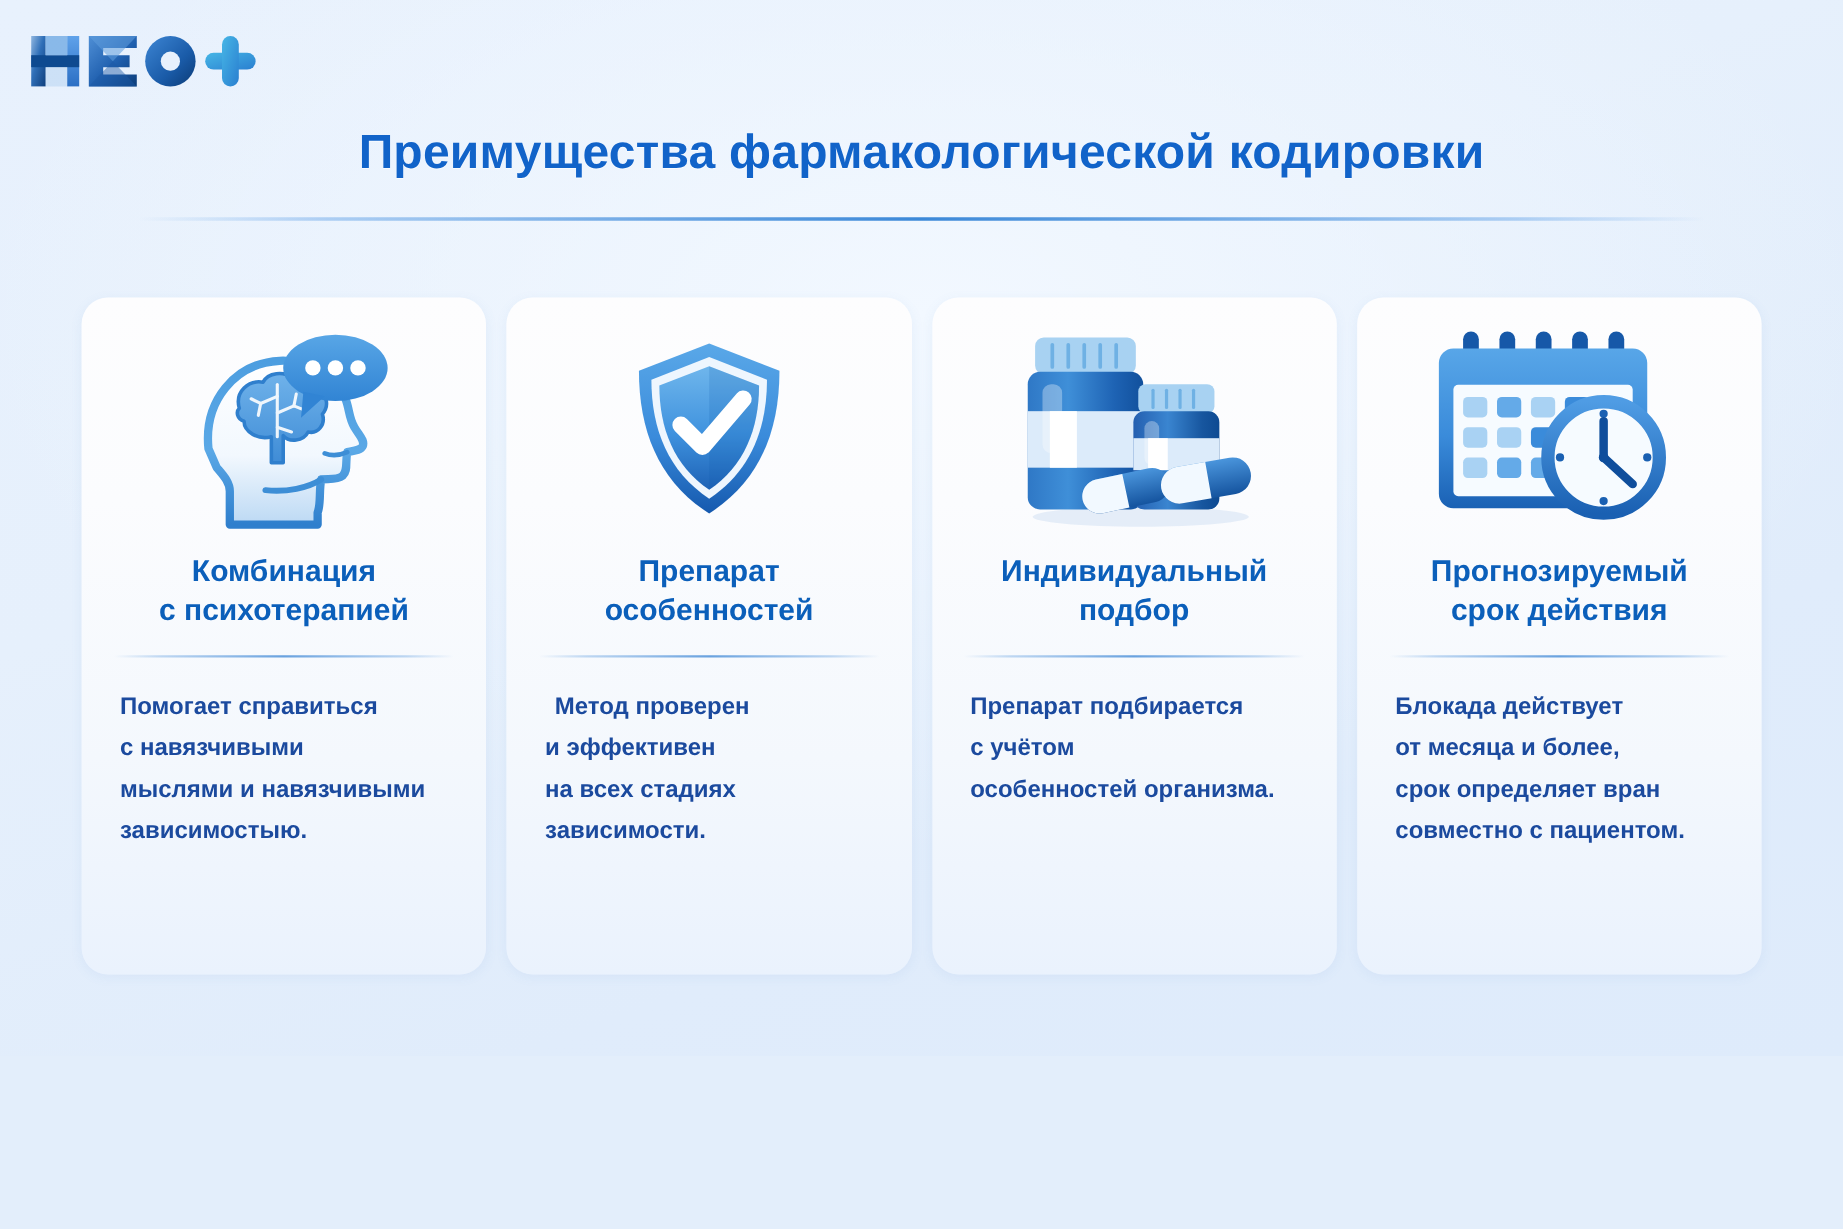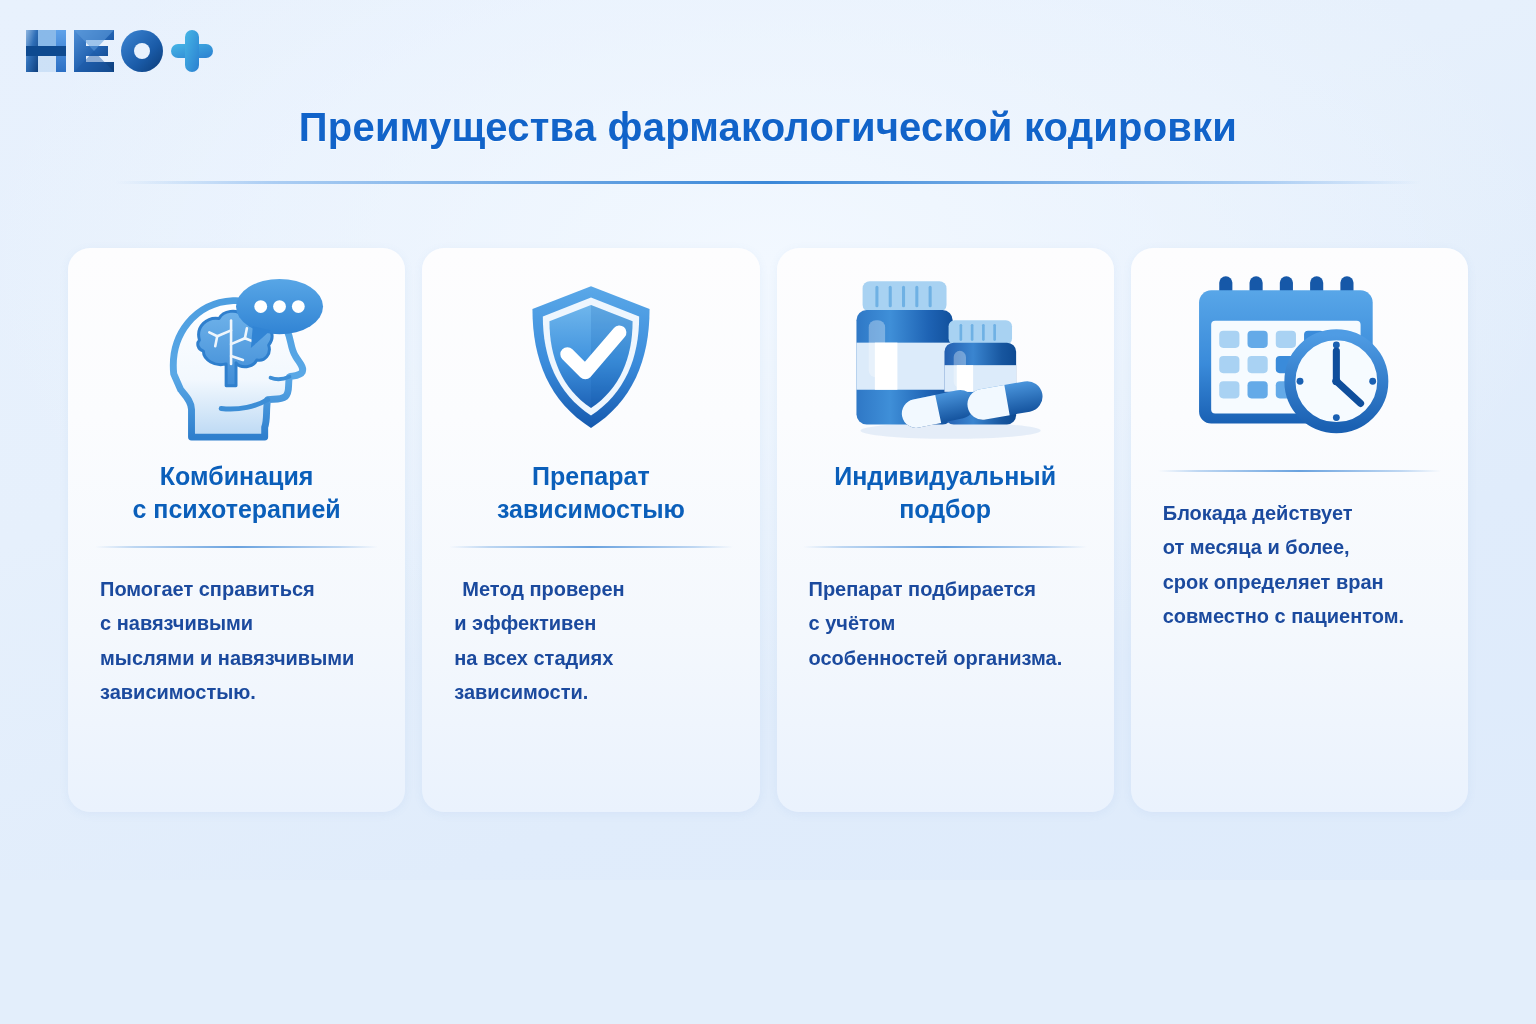--- a/index.html
+++ b/index.html
@@ -296,21 +296,21 @@
           <path d="M90 14 L152 38 C152 92 134 136 90 164 C46 136 28 92 28 38 Z" fill="url(#shOuter)"></path>
           <path d="M90 26 L141 46 C141 90 126 127 90 151 C54 127 39 90 39 46 Z" fill="#eef6fe"></path>
           <path d="M90 34 L134 51 C134 89 121 122 90 143 C59 122 46 89 46 51 Z" fill="url(#shInner)"></path>
           <path d="M90 34 L134 51 C134 89 121 122 90 143 Z" fill="#0f55a8" opacity="0.16"></path>
           <path d="M65 86 L84 105 L120 63" fill="none" stroke="#ffffff" stroke-width="15" stroke-linecap="round" stroke-linejoin="round"></path>
         </svg>
       </div>
       <div class="card-heading">
         <span>
           <span>Препарат</span><br>
-          <span>зависимостыю</span>
+          <span>особенностей</span>
         </span>
       </div>
       <div class="card-rule"></div>
       <div class="card-body">
         <span class="ln indent">Метод проверен</span>
         <span class="ln">и эффективен</span>
         <span class="ln">на всех стадиях</span>
         <span class="ln">зависимости.</span>
       </div>
     </div>
@@ -444,20 +444,26 @@
             <circle cx="142" cy="72" r="3.4" fill="#1a60b2"></circle>
             <circle cx="142" cy="144" r="3.4" fill="#1a60b2"></circle>
             <circle cx="106" cy="108" r="3.4" fill="#1a60b2"></circle>
             <circle cx="178" cy="108" r="3.4" fill="#1a60b2"></circle>
             <path d="M142 108 L142 78" stroke="#0f4e9c" stroke-width="7" stroke-linecap="round"></path>
             <path d="M142 108 L166 130" stroke="#0f4e9c" stroke-width="7" stroke-linecap="round"></path>
             <circle cx="142" cy="108" r="4" fill="#0f4e9c"></circle>
           </g>
         </svg>
       </div>
+      <div class="card-heading">
+        <span>
+          <span>Прогнозируемый</span><br>
+          <span>срок действия</span>
+        </span>
+      </div>
       <div class="card-rule"></div>
       <div class="card-body">
         <span class="ln">Блокада действует</span>
         <span class="ln">от месяца и более,</span>
         <span class="ln">срок определяет вран</span>
         <span class="ln">совместно с пациентом.</span>
       </div>
     </div>
 
   </div>

